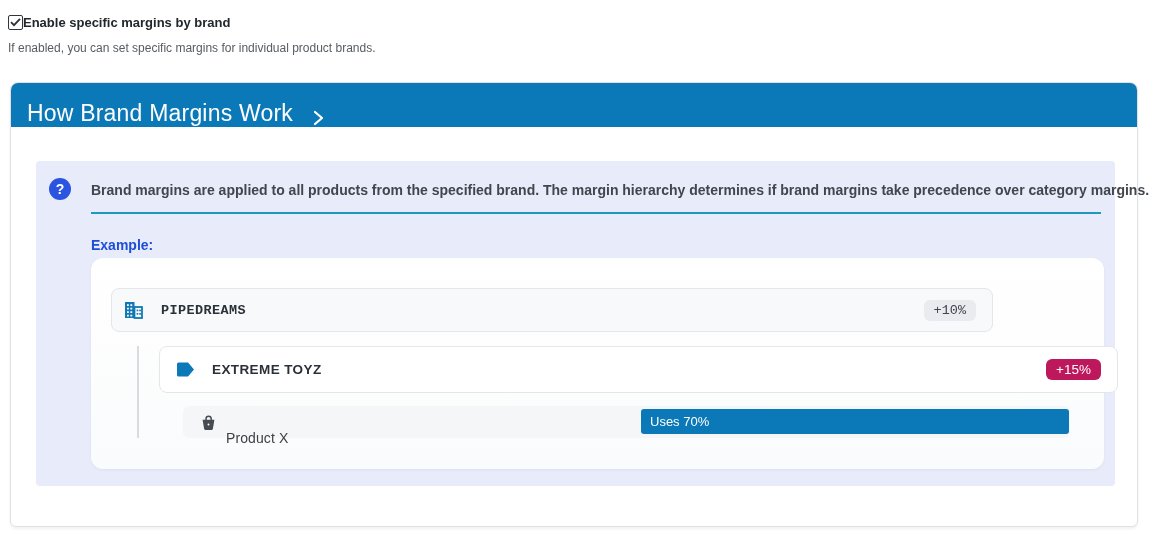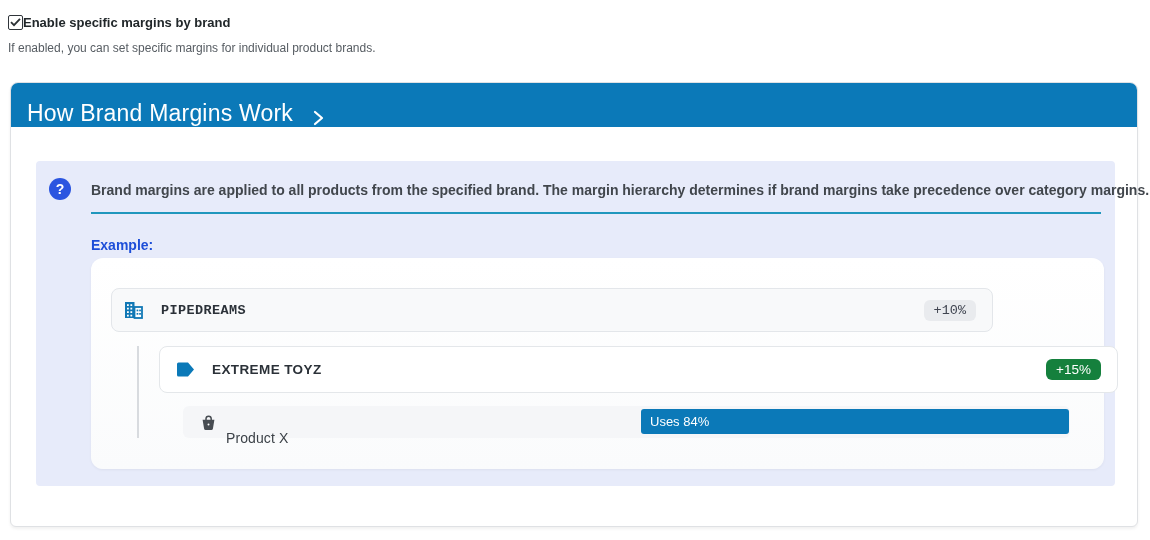--- a/index.html
+++ b/index.html
@@ -49,21 +49,21 @@
   .row-product { left:92px; top:148px; width:887px; height:32px;
     background:#f5f6f8; border-radius:6px; padding:0 0 0 17px; }
 
   .row .icon-box { display:flex; align-items:center; justify-content:center; }
   .row-name { margin-left:17px; font-size:13.5px; font-weight:bold; letter-spacing:0.4px; color:#2b3138; }
   .row-product .row-name { font-weight:normal; font-size:14px; letter-spacing:0.1px; color:#3c4248; margin-left:9px;margin-top:32px; }
   .spacer { flex:1; }
 
   .badge { font-size:13.5px; padding:3px 10px; border-radius:6px; font-weight:500; }
   .badge-muted { background:#e9ebee; color:#3f4450; }
-  .badge-blue { background:#15803d; color:#ffffff; }
+  .badge-blue { background:#be185d; color:#ffffff; }
 
   .uses-bar { position:absolute; right:1px; top:3px; height:25px; width:428px;
     background:#0b79b8; border-radius:3px; display:flex; align-items:center;
     padding-left:9px; color:#fff; font-size:13px; }
 
   .vline { position:absolute; left:46px; top:88px; width:2px; height:92px; background:#d8dbdf; }
 </style>
 </head>
 <body>
 
@@ -139,21 +139,21 @@
 
           <div class="row row-product">
             <span class="icon-box">
               <svg width="17" height="17" viewBox="0 0 17 17">
                 <path d="M6 6 v-1.2 a2.6 2.6 0 0 1 5.2 0 V6" fill="none" stroke="#474c52" stroke-width="1.5"></path>
                 <path d="M2.6 5.8 h11.8 l-1.5 9 a1.6 1.6 0 0 1 -1.6 1.3 H5.7 a1.6 1.6 0 0 1 -1.6 -1.3 z" fill="#474c52"></path>
                 <circle cx="8.5" cy="10.6" r="1" fill="#ffffff"></circle>
               </svg>
             </span>
             <span class="row-name">Product X</span>
-            <div class="uses-bar">Uses 84%</div>
+            <div class="uses-bar">Uses 70%</div>
           </div>
 
         </div>
       </div>
     </div>
 
   </div>
 </div>
 
 </body></html>

